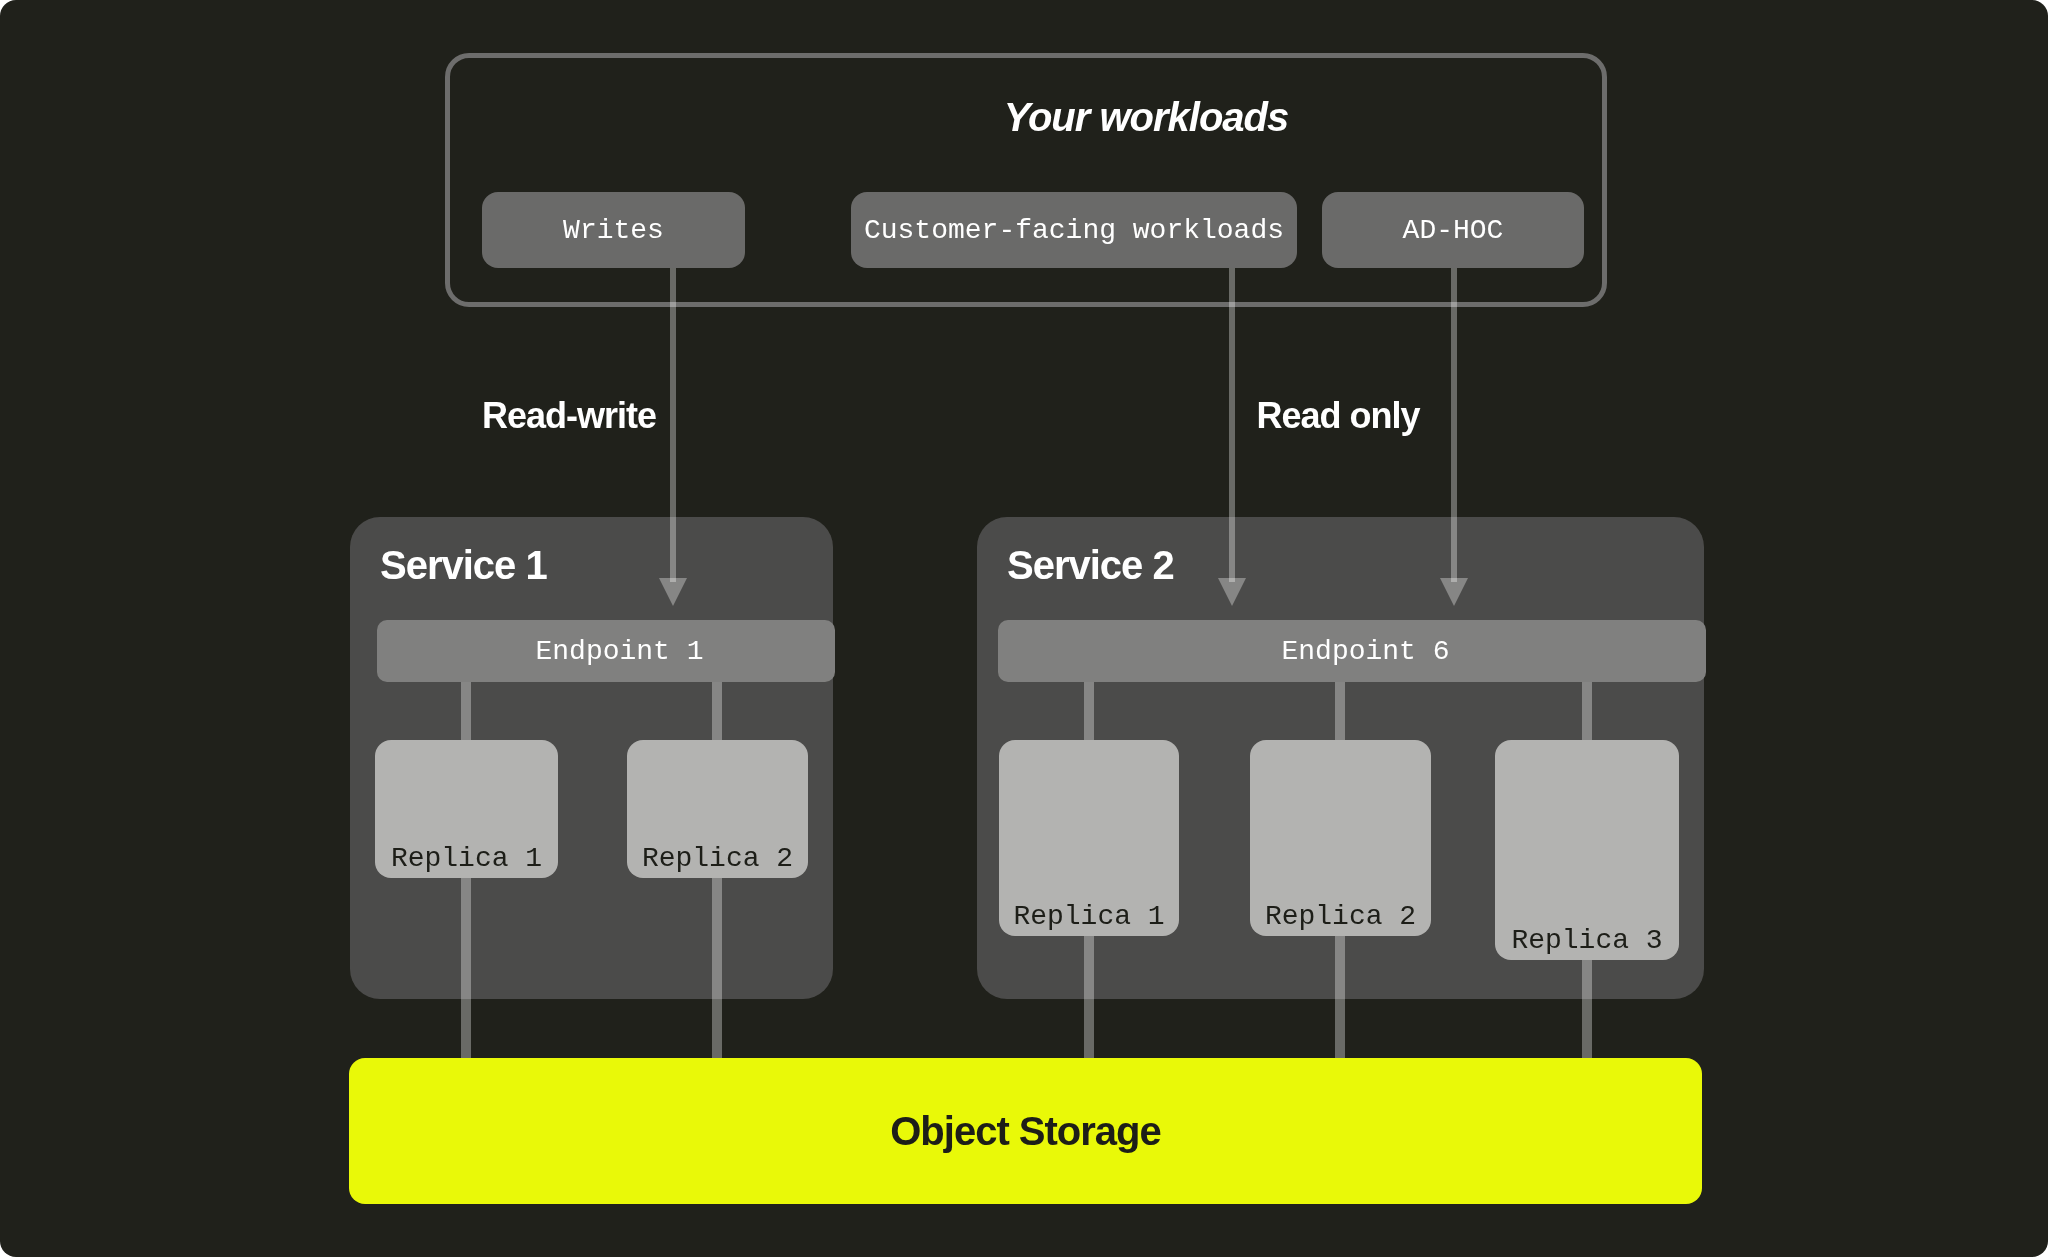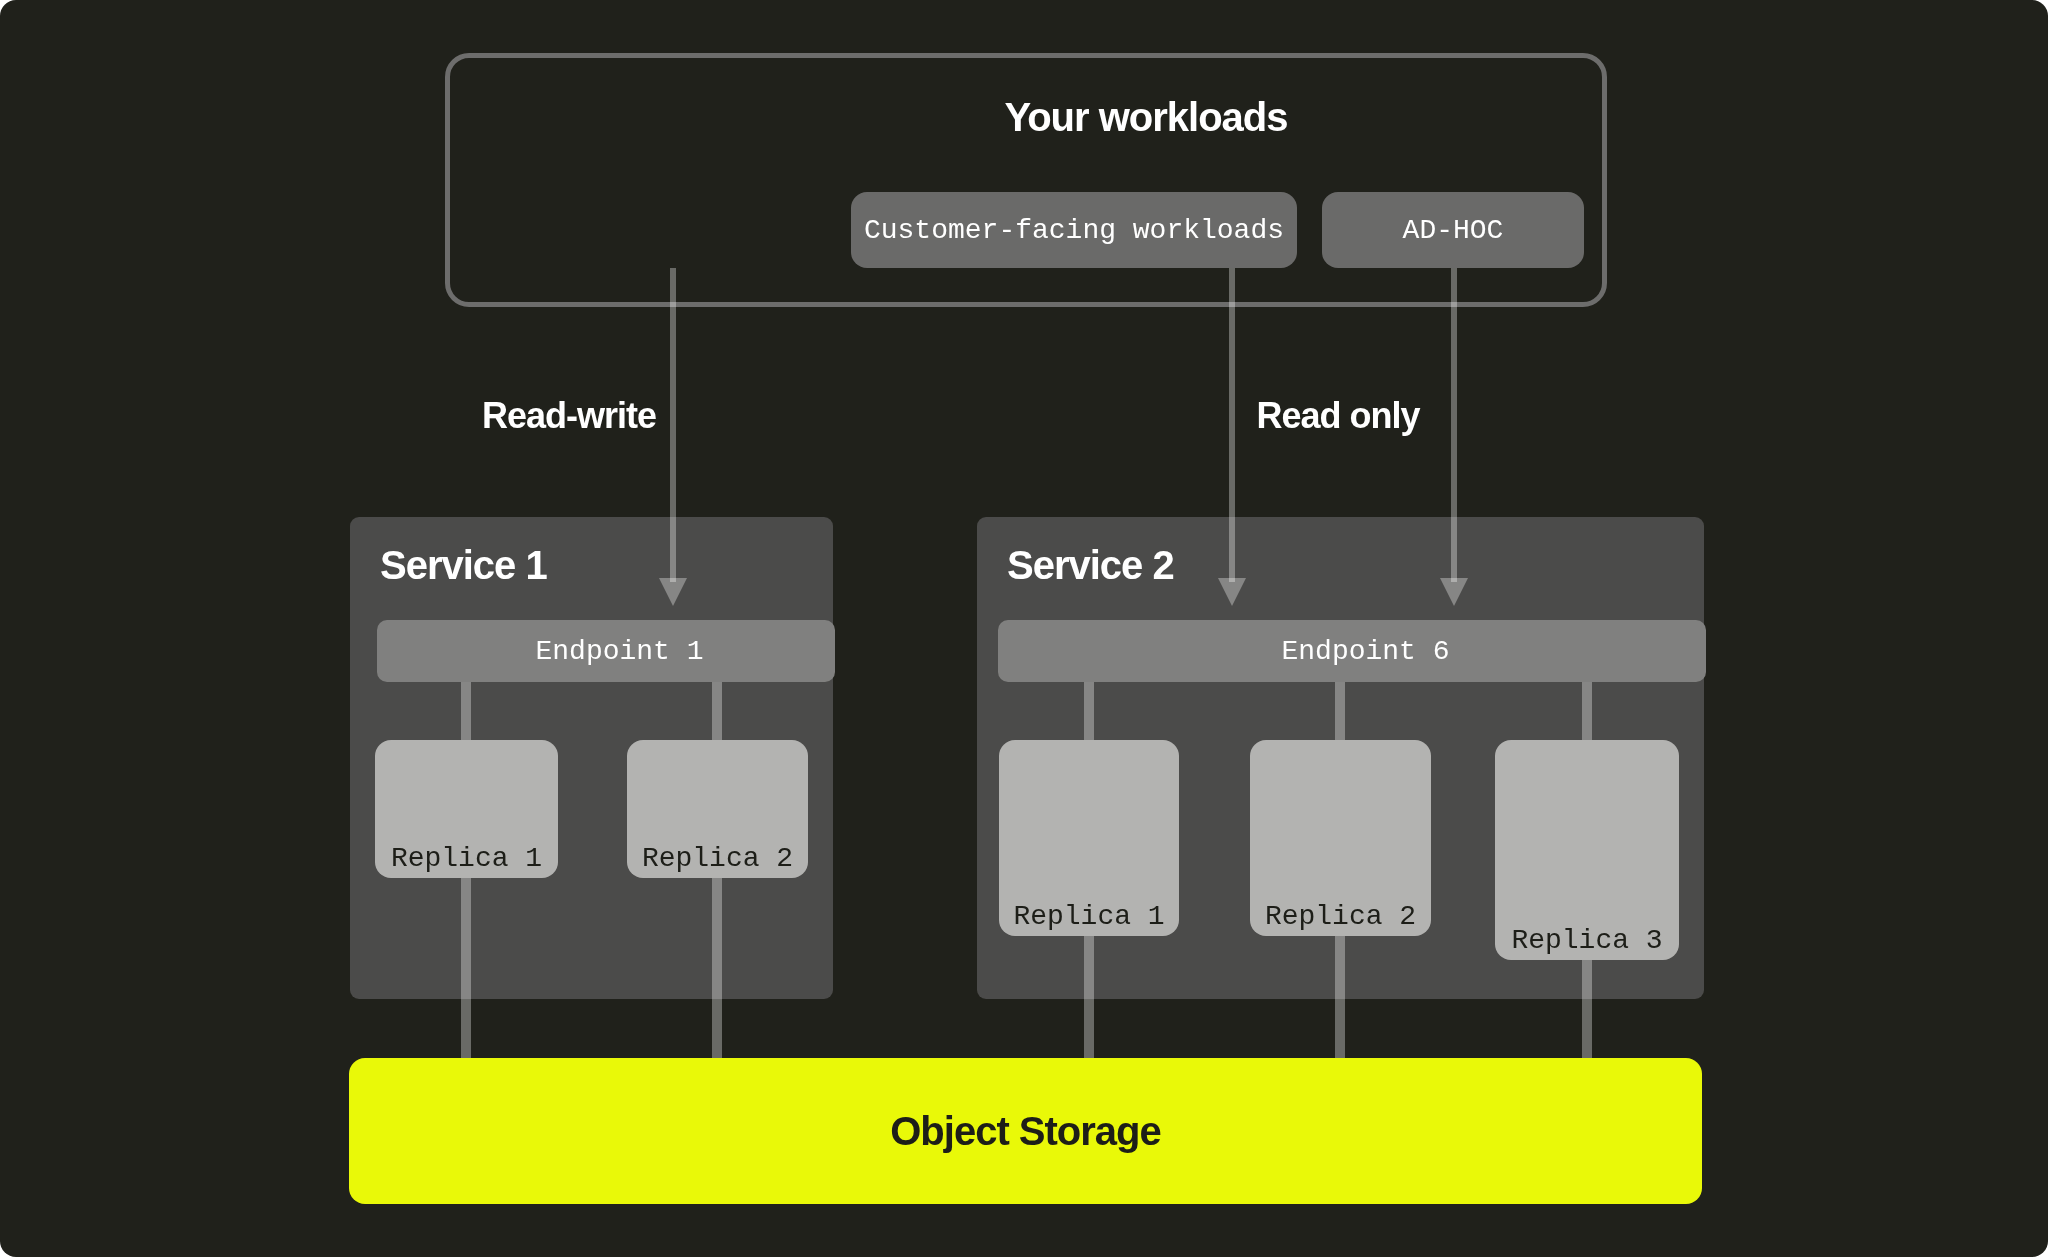--- a/index.html
+++ b/index.html
@@ -30,21 +30,21 @@
   
   .workloads-box{
     left:445px;top:53px;width:1162px;height:254px;
     border:5px solid var(--panel-border);
     border-radius:24px;
     box-sizing:border-box;
   }
   .workloads-title{
     left:445px;top:93px;width:1402px;
     text-align:center;
-    font-size:40px;line-height:48px;
+    font-size:40px;line-height:48px;font-style:italic;
   }
   .chip{
     top:192px;height:76px;
     background:var(--chip);
     border-radius:16px;
     display:flex;align-items:center;justify-content:center;
     color:var(--text-light);
     font-size:28px;
   }
   .chip-writes{left:482px;width:263px;}
@@ -56,21 +56,21 @@
     top:392px;height:48px;
     font-size:36px;line-height:48px;
   }
   .edge-label.rw{left:456px;width:200px;text-align:right;}
   .edge-label.ro{left:1238px;width:200px;text-align:center;}
 
   
   .service{
     top:517px;height:482px;
     background:var(--panel);
-    border-radius:9px;
+    border-radius:30px;
   }
   .service-1{left:350px;width:483px;}
   .service-2{left:977px;width:727px;}
   .service-title{
     position:absolute;left:30px;top:24px;
     font-size:40px;line-height:48px;
   }
   .connectors{
     position:absolute;left:0;top:0;
     overflow:visible;
@@ -120,20 +120,23 @@
   }
 </style>
 </head>
 <body>
 
 <div id="canvas">
 
   <div class="abs workloads-box"></div>
   <div class="abs workloads-title sans-bold">Your workloads</div>
 
+  <div class="abs chip mono chip-writes">
+    <span>Writes</span>
+  </div>
   <div class="abs chip mono chip-analytics">
     <span>Customer-facing workloads</span>
   </div>
   <div class="abs chip mono chip-adhoc">
     <span>AD-HOC</span>
   </div>
 
   <div class="abs edge-label sans-bold rw">Read-write</div>
   <div class="abs edge-label sans-bold ro">Read only</div>
 

